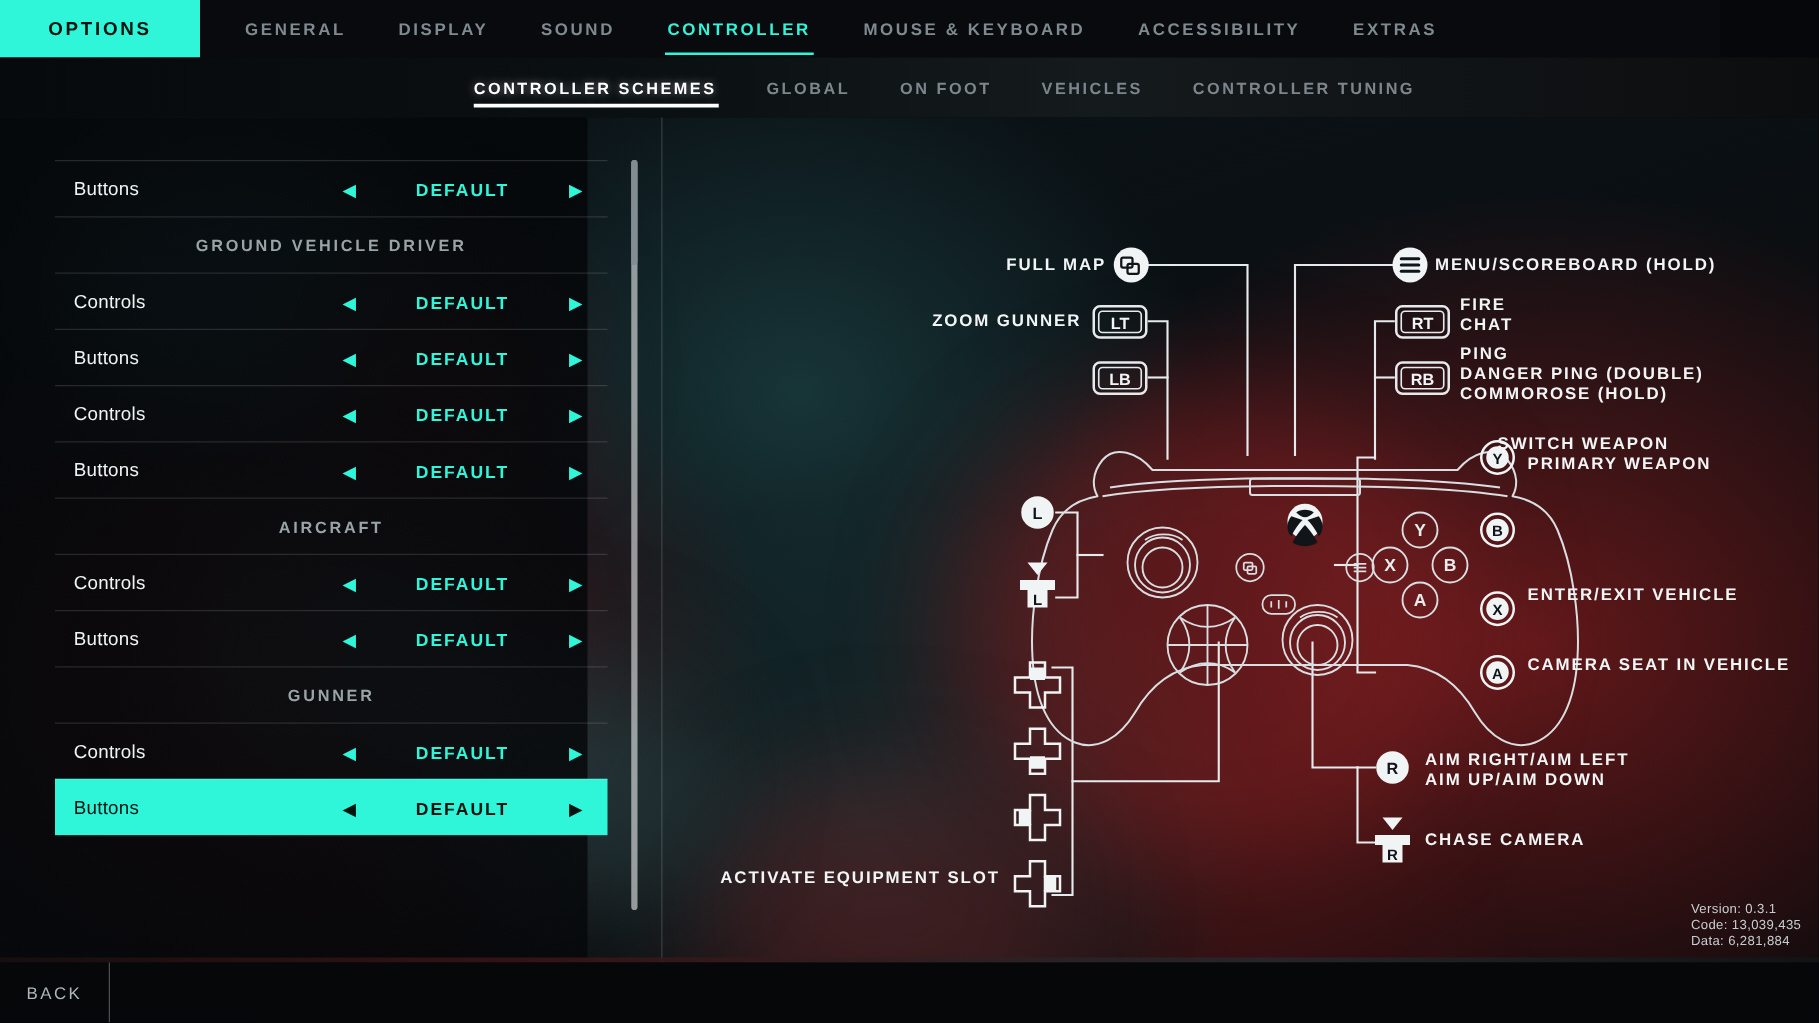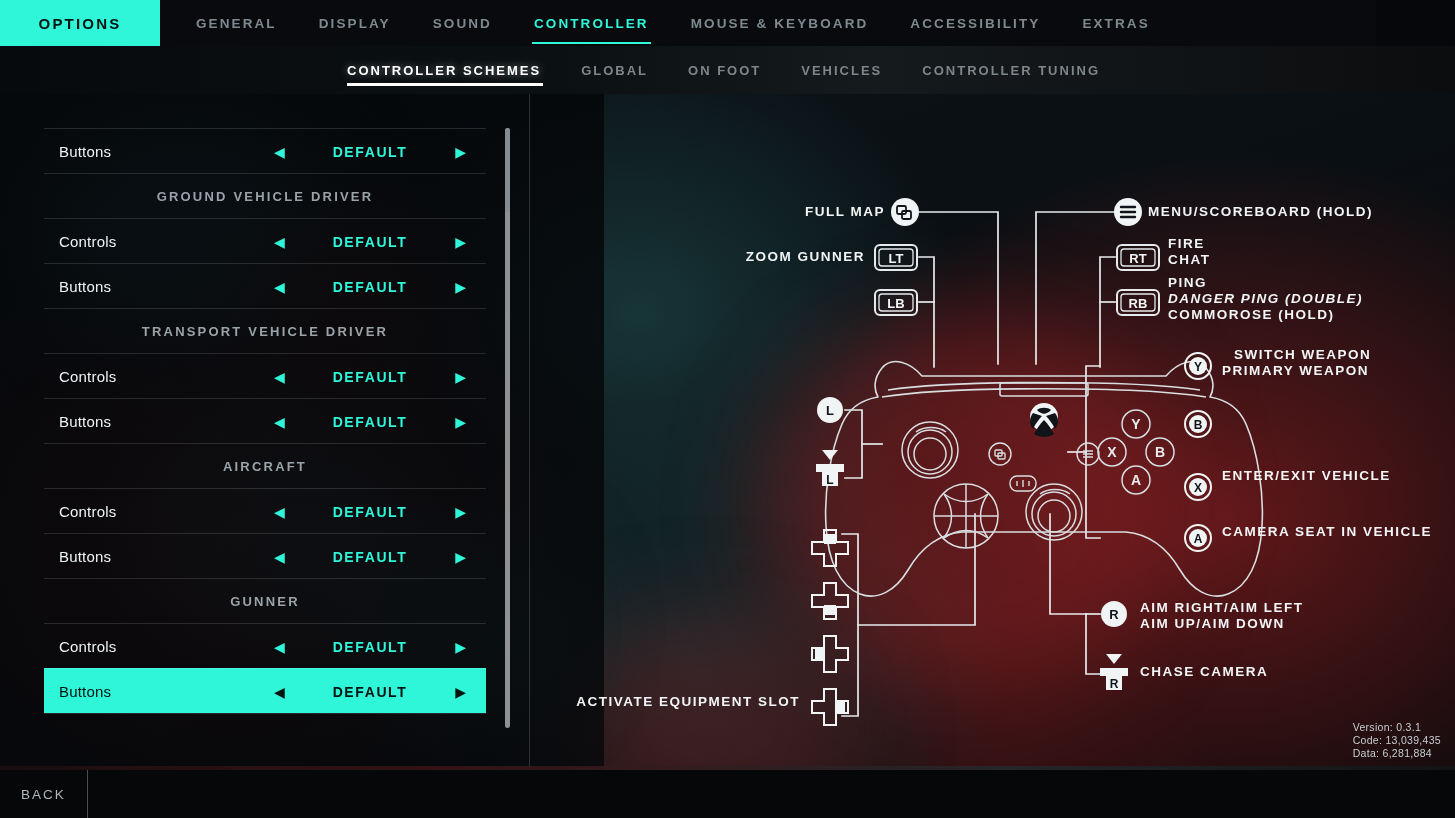--- a/index.html
+++ b/index.html
@@ -41,21 +41,21 @@
   .subnav {
     position: absolute; left: 0; top: 46px; width: 1455px; height: 48px;
     display: flex; align-items: center; padding-left: 347px; gap: 0px;
     background: linear-gradient(90deg,#070a0d 0%, #0b1013 38%, #151a1c 60%, #0c0d0f 100%);
   }
   .subnav .stab {
     position: relative; font-size: 13px; letter-spacing: 2px; font-weight: 700;
     color: #7c868c; padding: 0 20px; height: 48px; display: flex; align-items: center;
     cursor: pointer; white-space: nowrap;
   }
-  .subnav .stab:first-child { padding-left: 0; }
+  .subnav .stab:first-child { padding-left: 0; margin-left: 32px; }
   .subnav .stab.active { color: #ffffff; text-shadow: 0 0 8px rgba(255,255,255,.45); }
   .subnav .stab.active::after {
     content: ""; position: absolute; left: 0; right: 18px; bottom: 8px;
     height: 3px; background: #ffffff;
   }
 
   
   .stage {
     position: absolute; left: 0; top: 94px; width: 1455px; height: 676px;
     overflow: hidden;
@@ -64,21 +64,21 @@
       radial-gradient(620px 520px at 1230px 420px, rgba(150,32,34,.62), rgba(150,32,34,0) 70%),
       radial-gradient(430px 360px at 700px 560px, rgba(36,92,96,.40), rgba(36,92,96,0) 72%),
       radial-gradient(460px 390px at 640px 220px, rgba(42,104,106,.42), rgba(42,104,106,0) 70%),
       radial-gradient(330px 300px at 980px 700px, rgba(110,26,28,.40), rgba(110,26,28,0) 72%),
       linear-gradient(160deg,#0c1418 0%,#0a1014 40%,#0d0b0d 75%,#0a0a0c 100%);
   }
   .blob { position: absolute; border-radius: 50%; filter: blur(46px); pointer-events: none; }
 
   
   .leftpanel {
-    position: absolute; left: 0; top: 94px; width: 604px; height: 676px;
+    position: absolute; left: 0; top: 94px; width: 470px; height: 676px;
     background: linear-gradient(180deg, rgba(5,7,10,.88), rgba(5,7,10,.80));
   }
   .panel-divider {
     position: absolute; left: 529px; top: 94px; width: 1px; height: 676px;
     background: rgba(255,255,255,.16);
   }
   .list { position: absolute; left: 44px; top: 34px; width: 442px; }
   .row {
     position: relative; height: 45px; display: flex; align-items: center;
     border-top: 1px solid rgba(255,255,255,.13);
@@ -203,21 +203,20 @@
           </div>
         </div>
         <div class="row">
           <div class="label">Buttons</div>
           <div class="ctrl">
             <span class="arrow">◀</span>
             <div class="value">DEFAULT</div>
             <span class="arrow">▶</span>
           </div>
         </div>
-        <div class="grouphdr">TRANSPORT VEHICLE DRIVER</div>
         <div class="row">
           <div class="label">Controls</div>
           <div class="ctrl">
             <span class="arrow">◀</span>
             <div class="value">DEFAULT</div>
             <span class="arrow">▶</span>
           </div>
         </div>
         <div class="row">
           <div class="label">Buttons</div>
@@ -488,24 +487,24 @@
     <div class="lbl left" style="left:120px; top:155px; width:215px;">ZOOM GUNNER</div>
 
     <div class="lbl left" style="left:0px; top:600px; width:270px;">ACTIVATE EQUIPMENT SLOT</div>
 
     <div class="lbl right" style="left:618px; top:110px;">MENU/SCOREBOARD (HOLD)</div>
 
     <div class="lbl right" style="left:638px; top:142px;">FIRE</div>
     <div class="lbl right" style="left:638px; top:158px;">CHAT</div>
 
     <div class="lbl right" style="left:638px; top:181px;">PING</div>
-    <div class="lbl right" style="left:638px; top:197px;font-style:italic;">DANGER PING (DOUBLE)</div>
+    <div class="lbl right" style="left:638px; top:197px;">DANGER PING (DOUBLE)</div>
     <div class="lbl right" style="left:638px; top:213px;">COMMOROSE (HOLD)</div>
 
-    <div class="lbl right" style="left:704px; top:253px;">SWITCH WEAPON</div>
+    <div class="lbl right" style="left:668px; top:253px;">SWITCH WEAPON</div>
     <div class="lbl right" style="left:692px; top:269px;">PRIMARY WEAPON</div>
 
     <div class="lbl right" style="left:692px; top:323px;"></div>
 
     <div class="lbl right" style="left:692px; top:374px;">ENTER/EXIT VEHICLE</div>
 
     <div class="lbl right" style="left:692px; top:430px;">CAMERA SEAT IN VEHICLE</div>
 
     <div class="lbl right" style="left:610px; top:506px;">AIM RIGHT/AIM LEFT</div>
     <div class="lbl right" style="left:610px; top:522px;">AIM UP/AIM DOWN</div>

